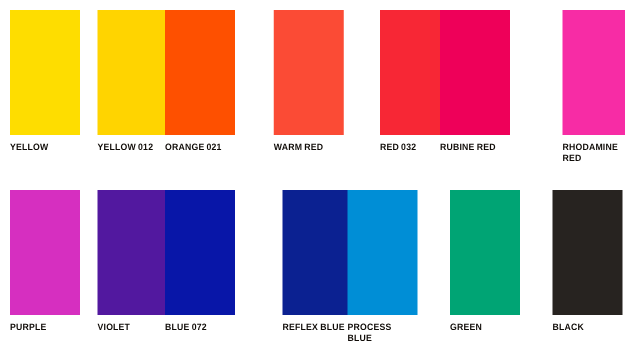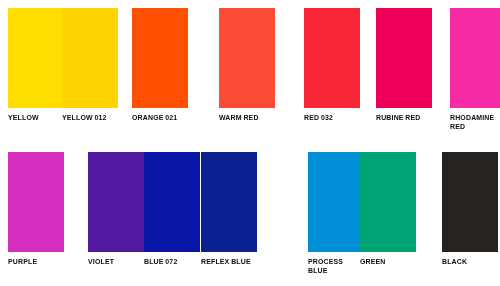--- a/index.html
+++ b/index.html
@@ -60,65 +60,65 @@
 </head>
 <body style="background: rgb(255, 255, 255);">
 
 <div id="chart">
 
   <div class="row row-0">
     <div class="cell" style="left:8px">
       <span class="swatch" style="background:#FEDD00;"></span>
       <span class="label">YELLOW</span>
     </div>
-    <div class="cell" style="left:62px">
+    <div class="cell" style="left:78px">
       <span class="swatch" style="background:#FFD400;"></span>
       <span class="label">YELLOW 012</span>
     </div>
     <div class="cell" style="left:132px">
       <span class="swatch" style="background:#FE5000;"></span>
       <span class="label">ORANGE 021</span>
     </div>
     <div class="cell" style="left:219px">
       <span class="swatch" style="background:#FB4B35;"></span>
       <span class="label">WARM RED</span>
     </div>
     <div class="cell" style="left:304px">
       <span class="swatch" style="background:#F72735;"></span>
       <span class="label">RED 032</span>
     </div>
-    <div class="cell" style="left:376px">
+    <div class="cell" style="left:352px">
       <span class="swatch" style="background:#EE0059;"></span>
       <span class="label">RUBINE RED</span>
     </div>
     <div class="cell" style="left:450px">
       <span class="swatch" style="background:#F72CA5;"></span>
       <span class="label">RHODAMINE
 RED</span>
     </div>
   </div>
 
   <div class="row row-1">
     <div class="cell" style="left:8px">
       <span class="swatch" style="background:#D62FC0;"></span>
       <span class="label">PURPLE</span>
     </div>
-    <div class="cell" style="left:88px">
+    <div class="cell" style="left:78px">
       <span class="swatch" style="background:#52189F;"></span>
       <span class="label">VIOLET</span>
     </div>
-    <div class="cell" style="left:144px">
+    <div class="cell" style="left:132px">
       <span class="swatch" style="background:#0816A8;"></span>
       <span class="label">BLUE 072</span>
     </div>
-    <div class="cell" style="left:201px">
+    <div class="cell" style="left:226px">
       <span class="swatch" style="background:#0B2191;"></span>
       <span class="label">REFLEX BLUE</span>
     </div>
-    <div class="cell" style="left:308px">
+    <div class="cell" style="left:278px">
       <span class="swatch" style="background:#008ED6;"></span>
       <span class="label">PROCESS
 BLUE</span>
     </div>
     <div class="cell" style="left:360px">
       <span class="swatch" style="background:#00A474;"></span>
       <span class="label">GREEN</span>
     </div>
     <div class="cell" style="left:442px">
       <span class="swatch" style="background:#272320;"></span>

